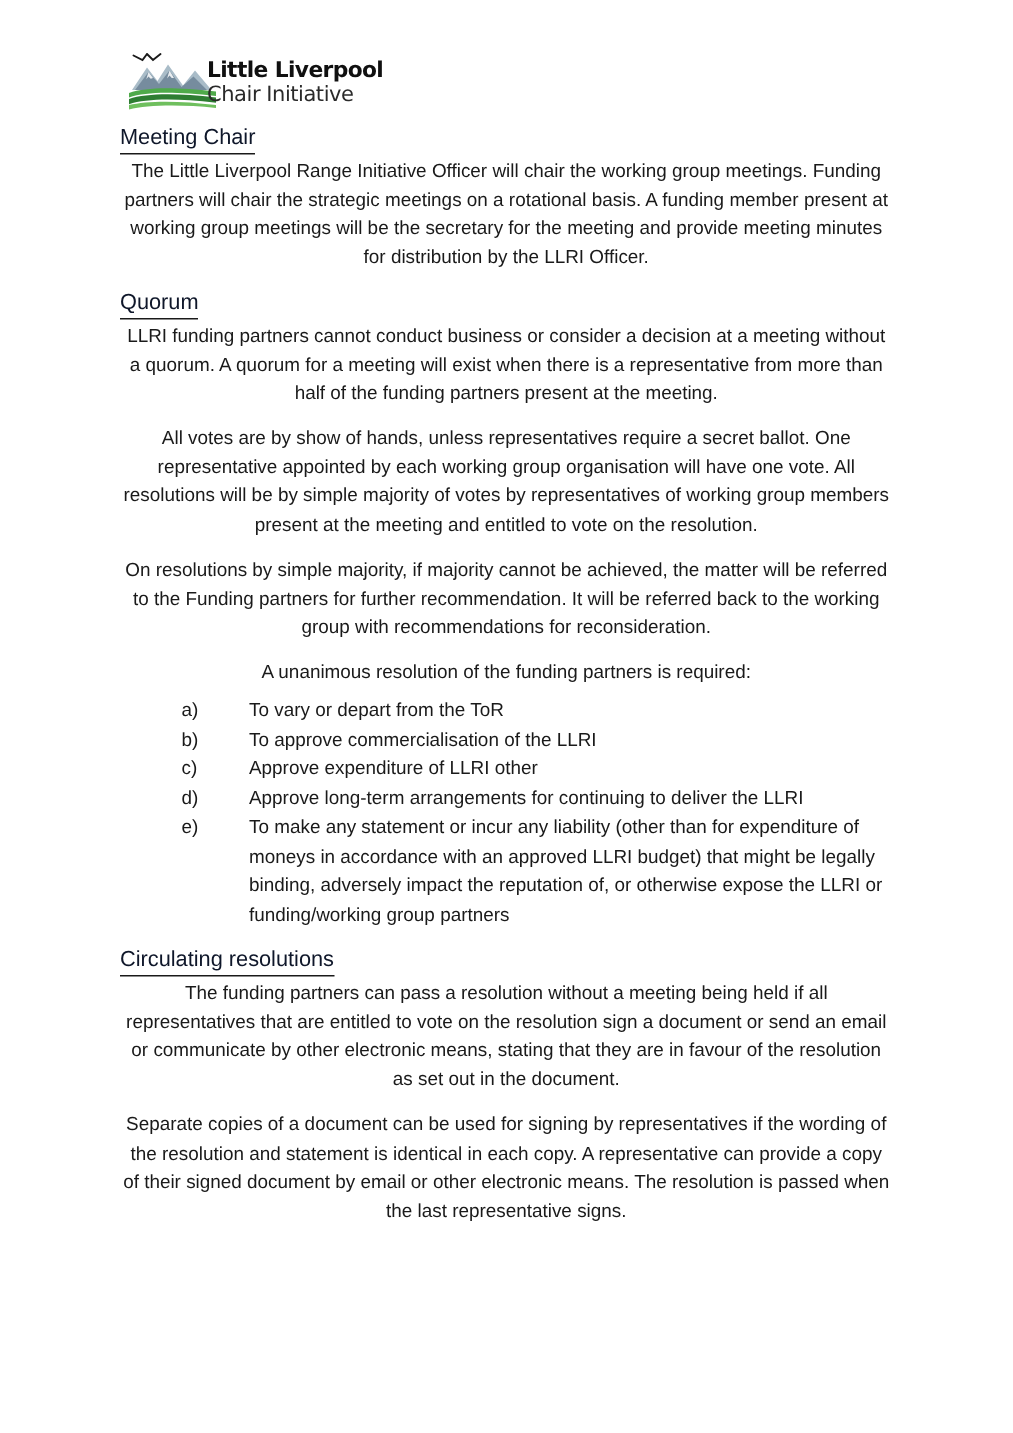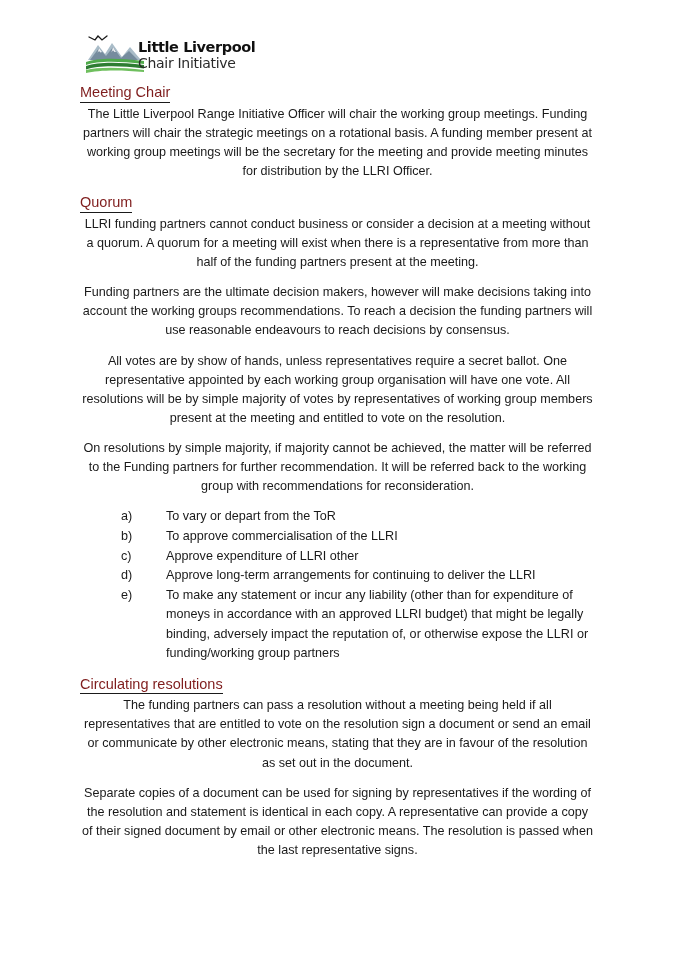--- a/index.html
+++ b/index.html
@@ -65,21 +65,21 @@
   .doc {
     position: absolute;
     left: 80px;
     top: 82px;
     width: 515px;
   }
   h2.section-heading {
     font-family: "Liberation Sans", sans-serif;
     font-size: 14.5px;
     font-weight: normal;
-    color: #7f1d1d;
+    color: #0f172a;
     margin: 0 0 2px 0;
     padding: 0;
     display: inline-block;
     border-bottom: 1px solid #1a1a1a;
     line-height: 1.28;
   }
   .heading-wrap {
     margin: 0;
     padding: 0;
     line-height: 1.3;
@@ -166,23 +166,23 @@
     </div>
 
     <div class="section">
       <div class="heading-wrap">
         <h2 class="section-heading">Quorum</h2>
       </div>
       <p class="body-text">LLRI funding partners cannot conduct business or consider a decision at a meeting without a quorum. A quorum for a meeting will exist when there is a representative from more than half of the funding partners present at the meeting.</p>
     </div>
 
     <div class="section">
-      <p class="body-text">Funding partners are the ultimate decision makers, however will make decisions taking into account the working groups recommendations. To reach a decision the funding partners will use reasonable endeavours to reach decisions by consensus.</p>
       <p class="body-text">All votes are by show of hands, unless representatives require a secret ballot. One representative appointed by each working group organisation will have one vote. All resolutions will be by simple majority of votes by representatives of working group members present at the meeting and entitled to vote on the resolution.</p>
       <p class="body-text">On resolutions by simple majority, if majority cannot be achieved, the matter will be referred to the Funding partners for further recommendation. It will be referred back to the working group with recommendations for reconsideration.</p>
+      <p class="body-text tight">A unanimous resolution of the funding partners is required:</p>
 
       <ol class="letter-list">
         <li>
           <span class="marker">a)</span>
           <span class="item-text">To vary or depart from the ToR</span>
         </li>
         <li>
           <span class="marker">b)</span>
           <span class="item-text">To approve commercialisation of the LLRI</span>
         </li>

